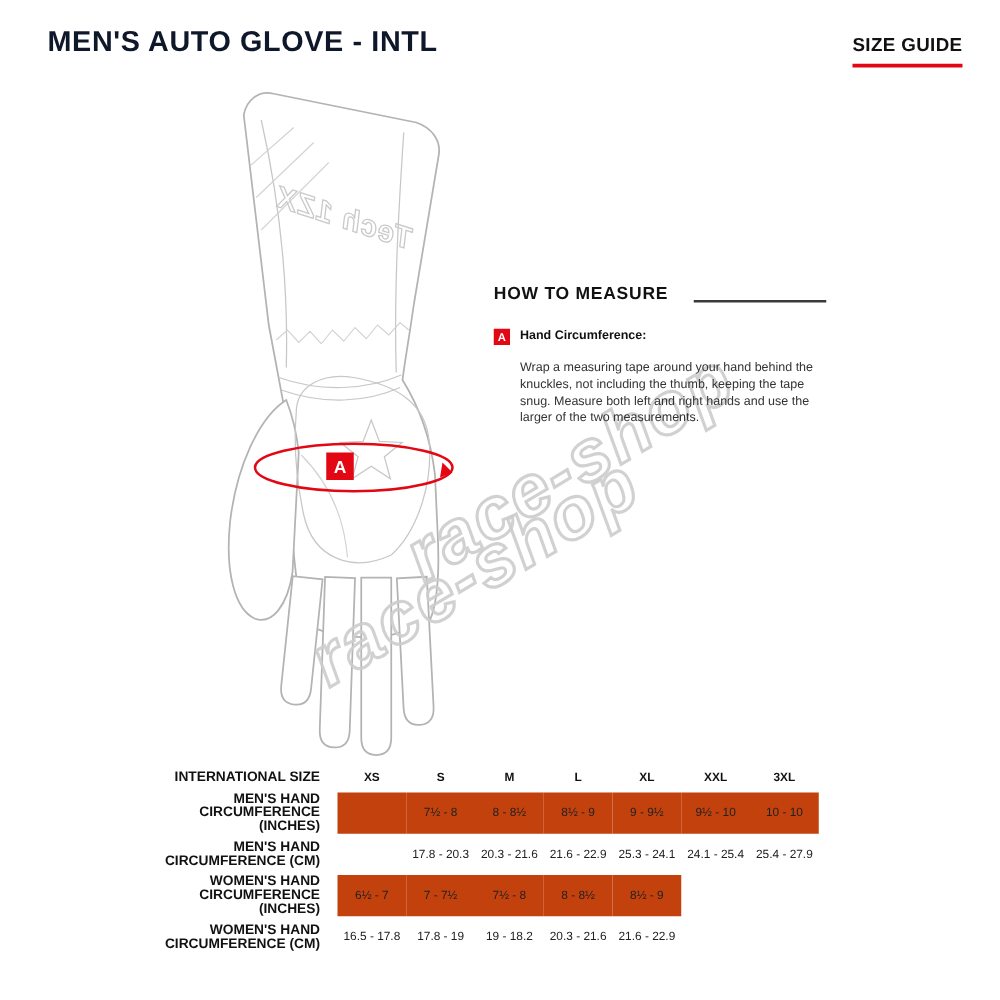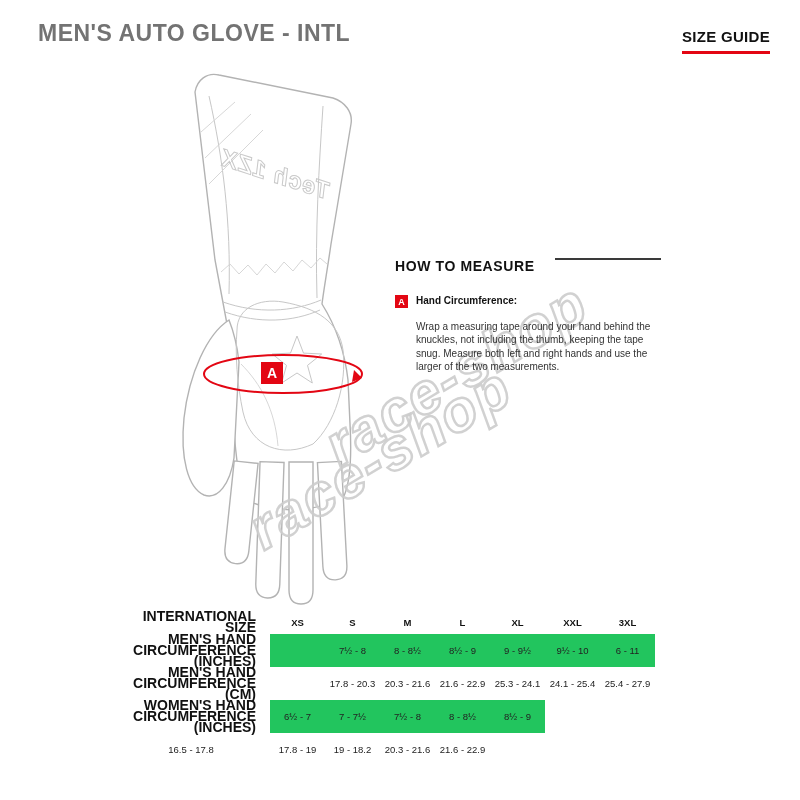--- a/index.html
+++ b/index.html
@@ -2,21 +2,21 @@
 <html><head>
 <meta charset="utf-8">
 <style>
   * { margin:0; padding:0; box-sizing:border-box; }
   html,body { width:800px; height:800px; background:#fff; font-family:"Liberation Sans", sans-serif; }
   body { position:relative; overflow:hidden; }
 
   
   .page-title {
     position:absolute; left:38px; top:20px;
-    font-size:23px; font-weight:700; letter-spacing:.5px; color:#737373;
+    font-size:23px; font-weight:700; letter-spacing:.5px; color:#0f172a;
   }
   .size-guide {
     position:absolute; right:30px; top:28px; text-align:right;
   }
   .size-guide .sg-label { font-size:15px; font-weight:700; color:#111; letter-spacing:.3px; }
   .size-guide .sg-rule { height:3px; width:100%; margin-top:6px; }
 
   
   .glove-wrap { position:absolute; left:165px; top:62px; width:235px; height:555px; }
   .glove-wrap svg { width:100%; height:100%; }
@@ -33,42 +33,42 @@
     position:absolute; white-space:nowrap;
     font:italic 900 58px "Liberation Sans",sans-serif; letter-spacing:2px;
     color:transparent; -webkit-text-stroke:2.5px #cdcdcd;
     transform:rotate(-31deg); pointer-events:none; opacity:.9;
   }
   .wm1 { left:308px; top:340px; }
   .wm2 { left:232px; top:424px; }
 
   
   .htm { position:absolute; left:395px; top:226px; width:266px; }
-  .htm-head { display:flex; align-items:flex-start; gap:20px;margin-top:32px; }
+  .htm-head { display:flex; align-items:flex-end; gap:20px; }
   .htm-head h2 { font-size:14px; font-weight:700; letter-spacing:.6px; color:#111; white-space:nowrap; }
   .htm-rule { flex:1; height:2px; background:#3a3a3a; }
   .htm-item { display:flex; gap:8px; margin-top:20px; }
   .htm-marker {
     flex:0 0 13px; width:13px; height:13px; margin-top:1px;
     display:flex; align-items:center; justify-content:center;
     color:#fff; font-size:9px; font-weight:700;
   }
   .htm-body { font-size:10px; color:#333; line-height:13.5px; }
   .htm-body b { display:block; font-size:10px; color:#111; margin-bottom:12px; }
 
   
   .size-table {
     position:absolute; left:112px; top:610px;
     display:grid; grid-template-columns:158px repeat(7,55px);
   }
   .tc { display:flex; align-items:center; justify-content:center; font-size:9.5px; color:#222; min-height:33px; text-align:center; }
   .th { min-height:24px; font-weight:700; color:#111; }
-  .tl { justify-content:flex-end; text-align:right; padding-right:14px; font-weight:700; font-size:14px; line-height:11px; color:#111; }
+  .tl { justify-content:flex-end; text-align:right; padding-right:14px; font-weight:700; font-size:11px; line-height:11px; color:#111; }
   .tl span { display:inline-block; max-width:126px; }
-  .sh { background:#22c55e; }
+  .sh { background:#c2410c; }
 </style>
 </head>
 <body>
 
 <h1 class="page-title">MEN'S AUTO GLOVE - INTL</h1>
 <div class="size-guide">
   <div class="sg-label">SIZE GUIDE</div>
   <div class="sg-rule" style="background:#e30613"></div>
 </div>
 
@@ -159,21 +159,21 @@
 
   <div class="tc tl">
       <span>MEN'S HAND CIRCUMFERENCE (INCHES)</span>
     </div>
   <div class="tc sh"></div>
   <div class="tc sh">7½ - 8</div>
   <div class="tc sh">8 - 8½</div>
   <div class="tc sh">8½ - 9</div>
   <div class="tc sh">9 - 9½</div>
   <div class="tc sh">9½ - 10</div>
-  <div class="tc sh">6 - 11</div>
+  <div class="tc sh">10 - 10</div>
 
   <div class="tc tl">
       <span>MEN'S HAND CIRCUMFERENCE (CM)</span>
     </div>
   <div class="tc"></div>
   <div class="tc">17.8 - 20.3</div>
   <div class="tc">20.3 - 21.6</div>
   <div class="tc">21.6 - 22.9</div>
   <div class="tc">25.3 - 24.1</div>
   <div class="tc">24.1 - 25.4</div>
@@ -183,20 +183,23 @@
       <span>WOMEN'S HAND CIRCUMFERENCE (INCHES)</span>
     </div>
   <div class="tc sh">6½ - 7</div>
   <div class="tc sh">7 - 7½</div>
   <div class="tc sh">7½ - 8</div>
   <div class="tc sh">8 - 8½</div>
   <div class="tc sh">8½ - 9</div>
   <div class="tc"></div>
   <div class="tc"></div>
 
+  <div class="tc tl">
+      <span>WOMEN'S HAND CIRCUMFERENCE (CM)</span>
+    </div>
   <div class="tc">16.5 - 17.8</div>
   <div class="tc">17.8 - 19</div>
   <div class="tc">19 - 18.2</div>
   <div class="tc">20.3 - 21.6</div>
   <div class="tc">21.6 - 22.9</div>
   <div class="tc"></div>
   <div class="tc"></div>
 </div>
 
 </body></html>

